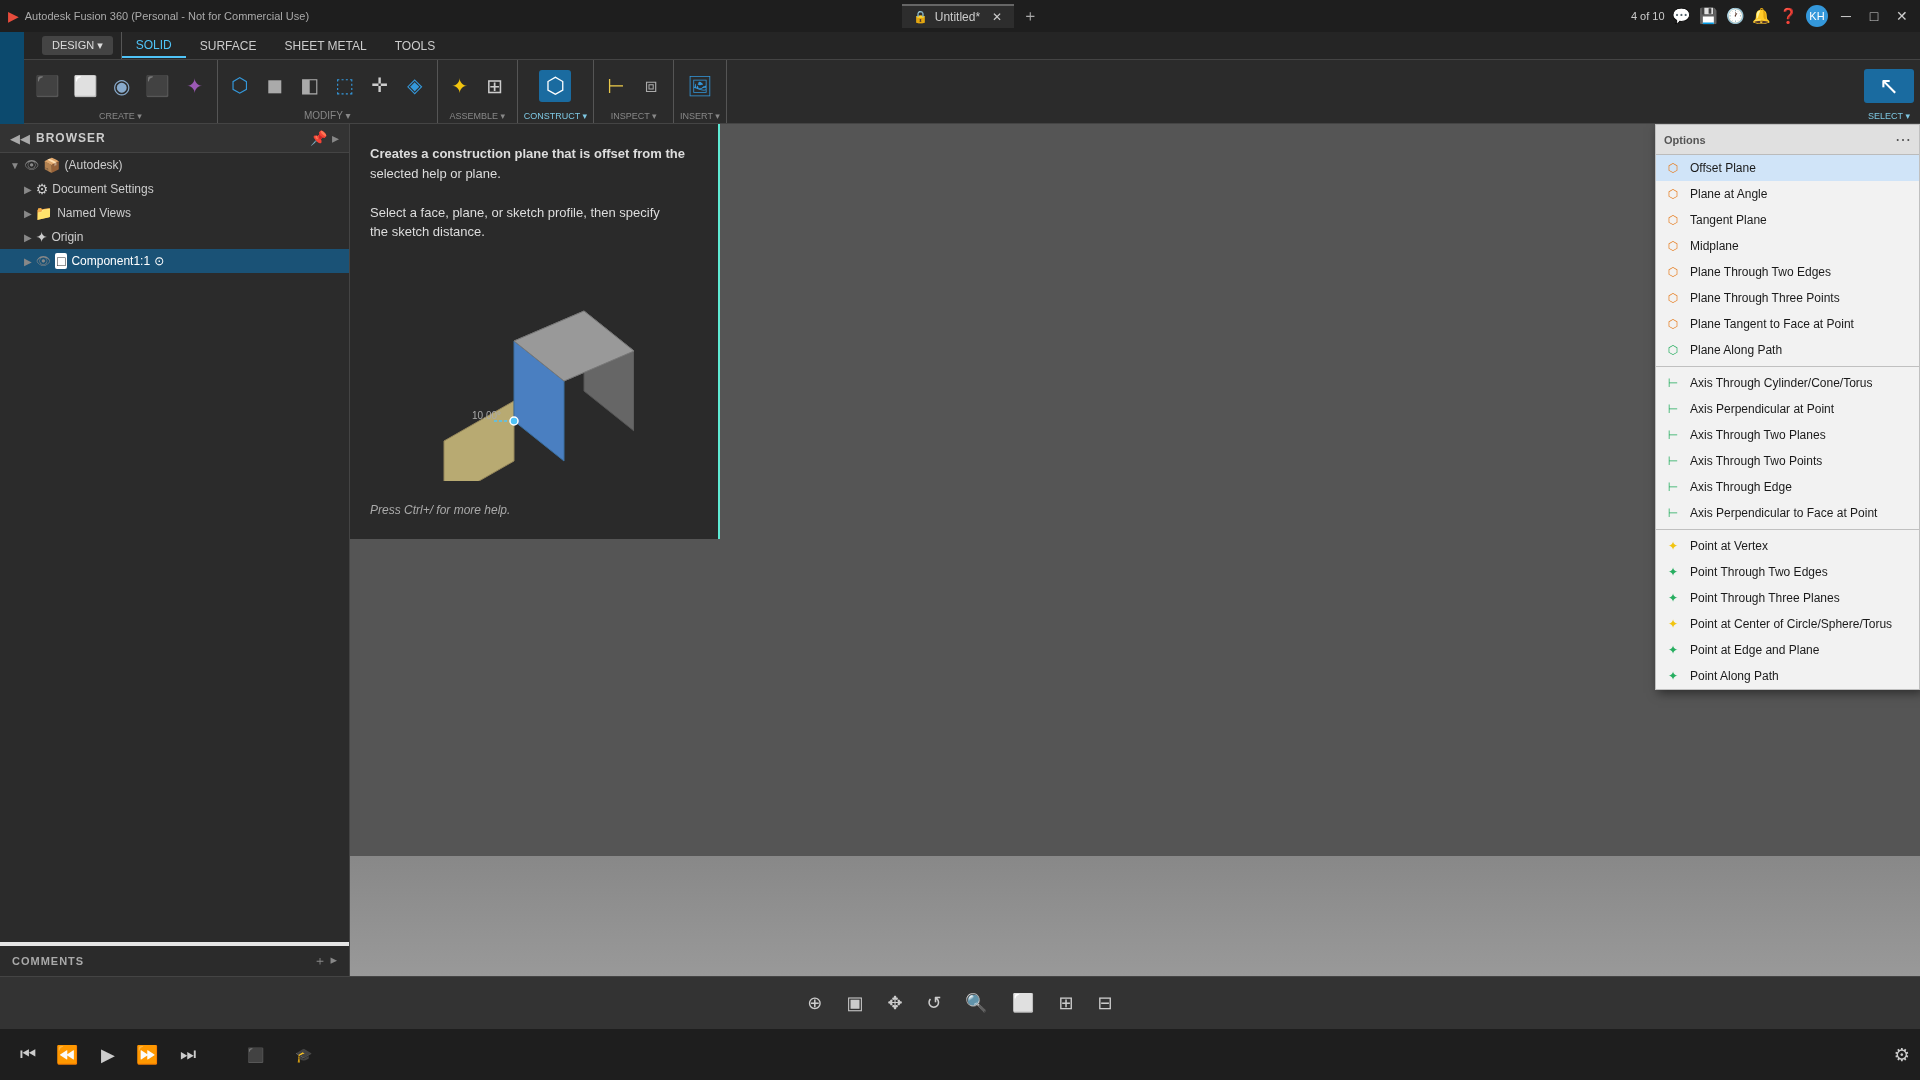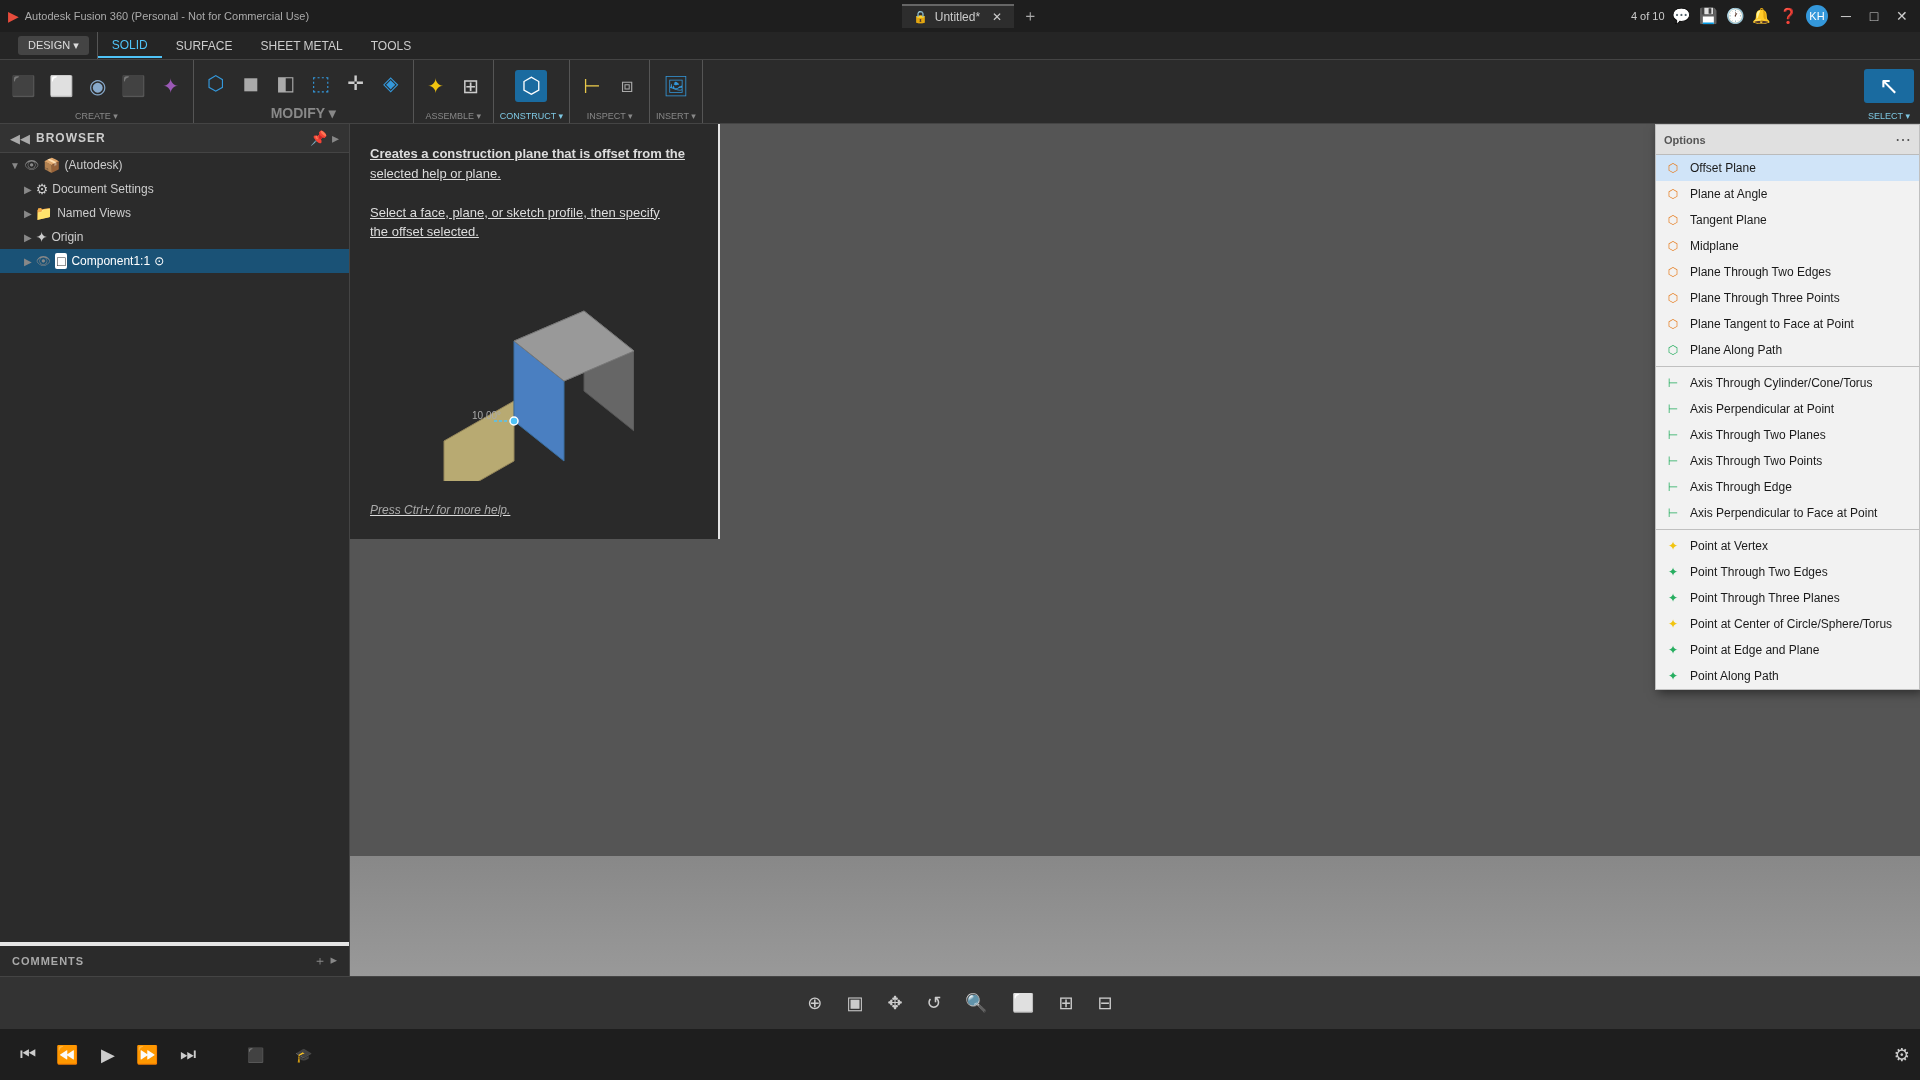--- a/index.html
+++ b/index.html
@@ -28,37 +28,37 @@
     .sidebar-item .arrow { margin-right: 4px; font-size: 10px; color: #888; }
     .sidebar-item.selected { background: #1a5276; color: #fff; }
     .sidebar-indent1 { padding-left: 24px; }
 
     
     .viewport { flex: 1; background: #555; position: relative; overflow: hidden; }
 
     
     .tooltip-box {
       position: absolute; left: 0; top: 0; width: 370px; background: rgba(40,40,40,0.95);
-      color: #ddd; padding: 20px; font-size: 13px; line-height: 1.5; border-right: 2px solid #e5e5e5; text-decoration: underline;
+      color: #ddd; padding: 20px; font-size: 13px; line-height: 1.5; border-right: 2px solid #5eead4;
     }
 
     
     .bottom-toolbar { height: 52px; background: #333; border-top: 1px solid #444; display: flex; align-items: center; justify-content: center; gap: 8px; }
     .bottom-btn { color: #ccc; font-size: 18px; cursor: pointer; padding: 4px 8px; border-radius: 3px; }
 
     
     .taskbar { height: 52px; background: #1e1e1e; border-top: 1px solid #333; display: flex; align-items: center; padding: 0 10px; gap: 12px; }
     .taskbar-btn { width: 36px; height: 36px; display: flex; align-items: center; justify-content: center; color: #ccc; font-size: 18px; cursor: pointer; }
     .playback-btns { display: flex; align-items: center; gap: 4px; margin-right: 20px; }
     .gear-btn { margin-left: auto; color: #ccc; font-size: 18px; cursor: pointer; }
     .icon-blue { color: #3498db; }
     .icon-purple { color: #9b59b6; }
     .icon-yellow { color: #f1c40f; }
 
-    .toolbar-area-wrapper { background: #0c4a6e; }
+    .toolbar-area-wrapper { background: #0c4a6e; padding-left: 24px; }
     .design-section { display: flex; align-items: center; padding: 0 10px; border-right: 1px solid #555; }
     .ribbon-btn { display: flex; flex-direction: column; align-items: center; justify-content: center; padding: 3px 5px; cursor: pointer; border-radius: 3px; min-width: 32px; }
     .ribbon-btn .r-icon { font-size: 20px; }
 
     .construct-menu-wrap {
       position: absolute;
       top: 0;
       right: 0;
       width: 265px;
       background: #f2f2f2;
@@ -168,21 +168,21 @@
         <div class="ribbon-btn">
             <span class="r-icon icon-blue">⬚</span>
           </div>
         <div class="ribbon-btn">
             <span class="r-icon" style="color:#ccc;">✛</span>
           </div>
         <div class="ribbon-btn">
             <span class="r-icon icon-blue">◈</span>
           </div>
       </div>
-      <div style="font-size:14px;color:#888;padding-bottom:2px;font-weight:bold;">MODIFY ▾</div>
+      <div style="font-size:10px;color:#888;padding-bottom:2px;">MODIFY ▾</div>
     </div>
 
     <div style="display:flex;flex-direction:column;align-items:center;border-right:1px solid #555;padding:0 6px;height:100%;">
       <div style="display:flex;align-items:center;gap:3px;flex:1;">
         <div class="ribbon-btn">
             <span class="r-icon icon-yellow">✦</span>
           </div>
         <div class="ribbon-btn">
             <span class="r-icon" style="color:#ccc;">⊞</span>
           </div>
@@ -287,21 +287,21 @@
     </div>
   </div>
 
   <div class="viewport" style="position:relative;flex:1;overflow:hidden;">
 
     <div class="tooltip-box">
       <p style="font-weight:600;font-size:13px;">Creates a construction plane that is offset from the</p>
       <p style="font-size:13px;">selected help or plane.</p>
       <br>
       <p style="font-size:13px;">Select a face, plane, or sketch profile, then specify</p>
-      <p style="font-size:13px;">the offset selected.</p>
+      <p style="font-size:13px;">the sketch distance.</p>
       <br><br>
       
       <div style="display:flex;justify-content:center;padding:20px 0;">
         <svg width="200" height="180" viewBox="0 0 200 180">
 
           <polygon points="10,140 80,100 80,160 10,200" fill="#c8b87a" stroke="#a09060" stroke-width="1" opacity="0.9"></polygon>
 
           <polygon points="80,40 150,10 200,50 130,80" fill="#888" stroke="#666" stroke-width="1"></polygon>
 
           <polygon points="150,10 200,50 200,130 150,90" fill="#666" stroke="#555" stroke-width="1"></polygon>

